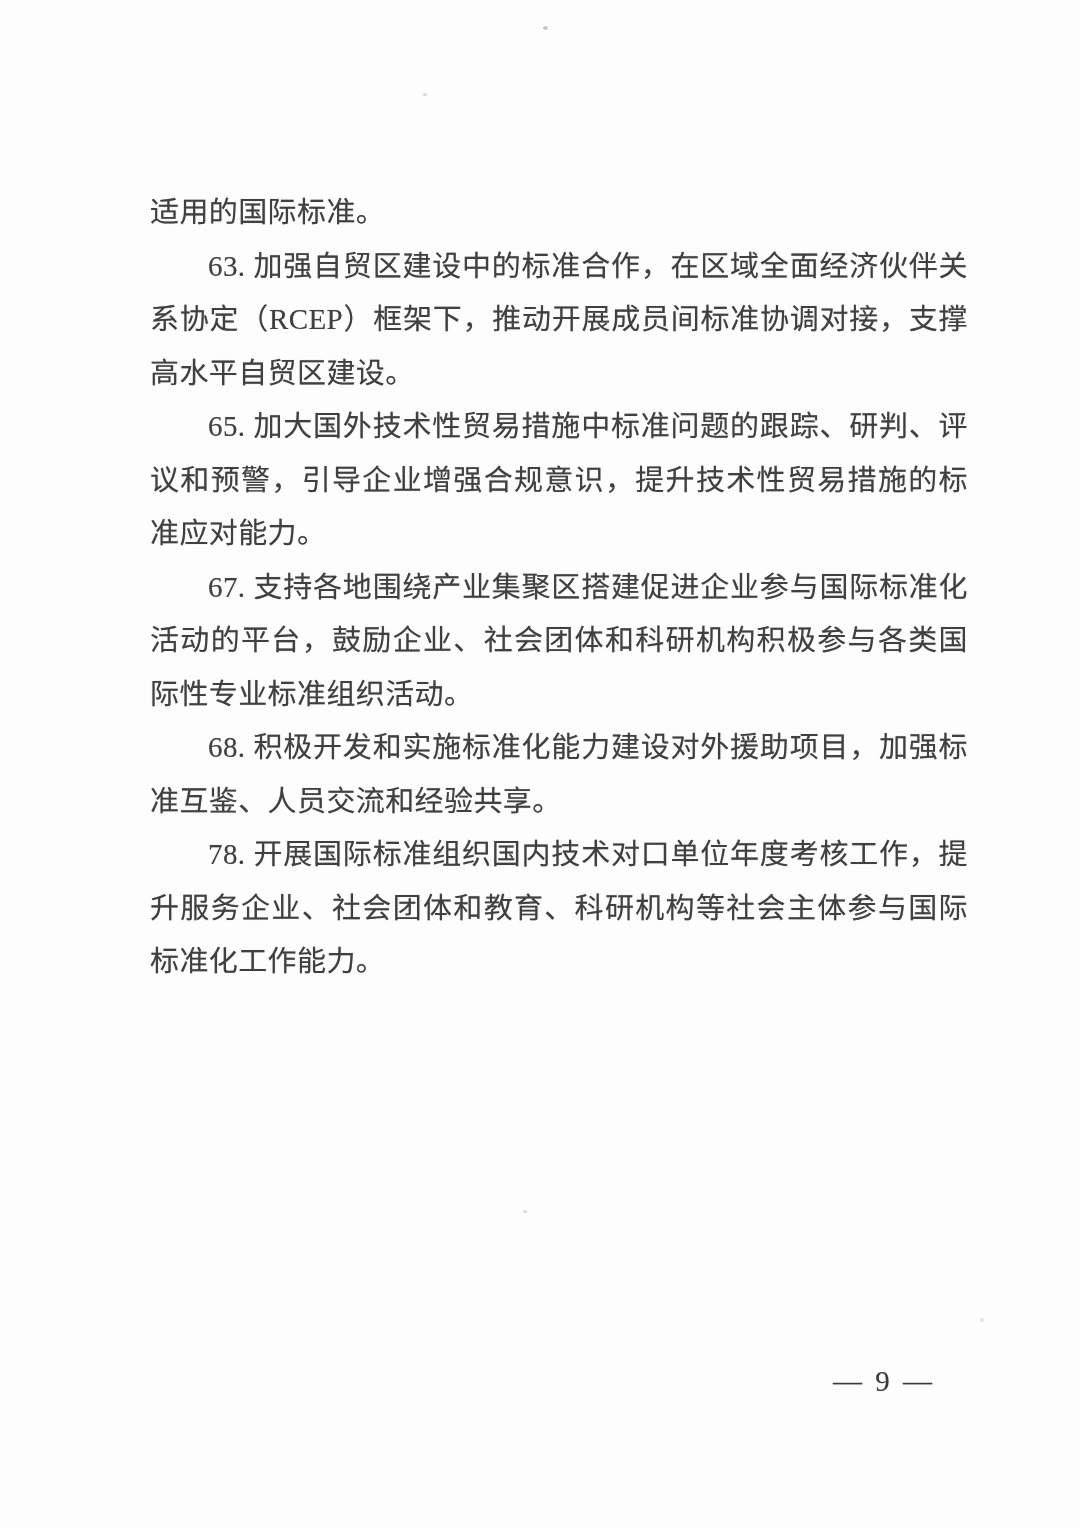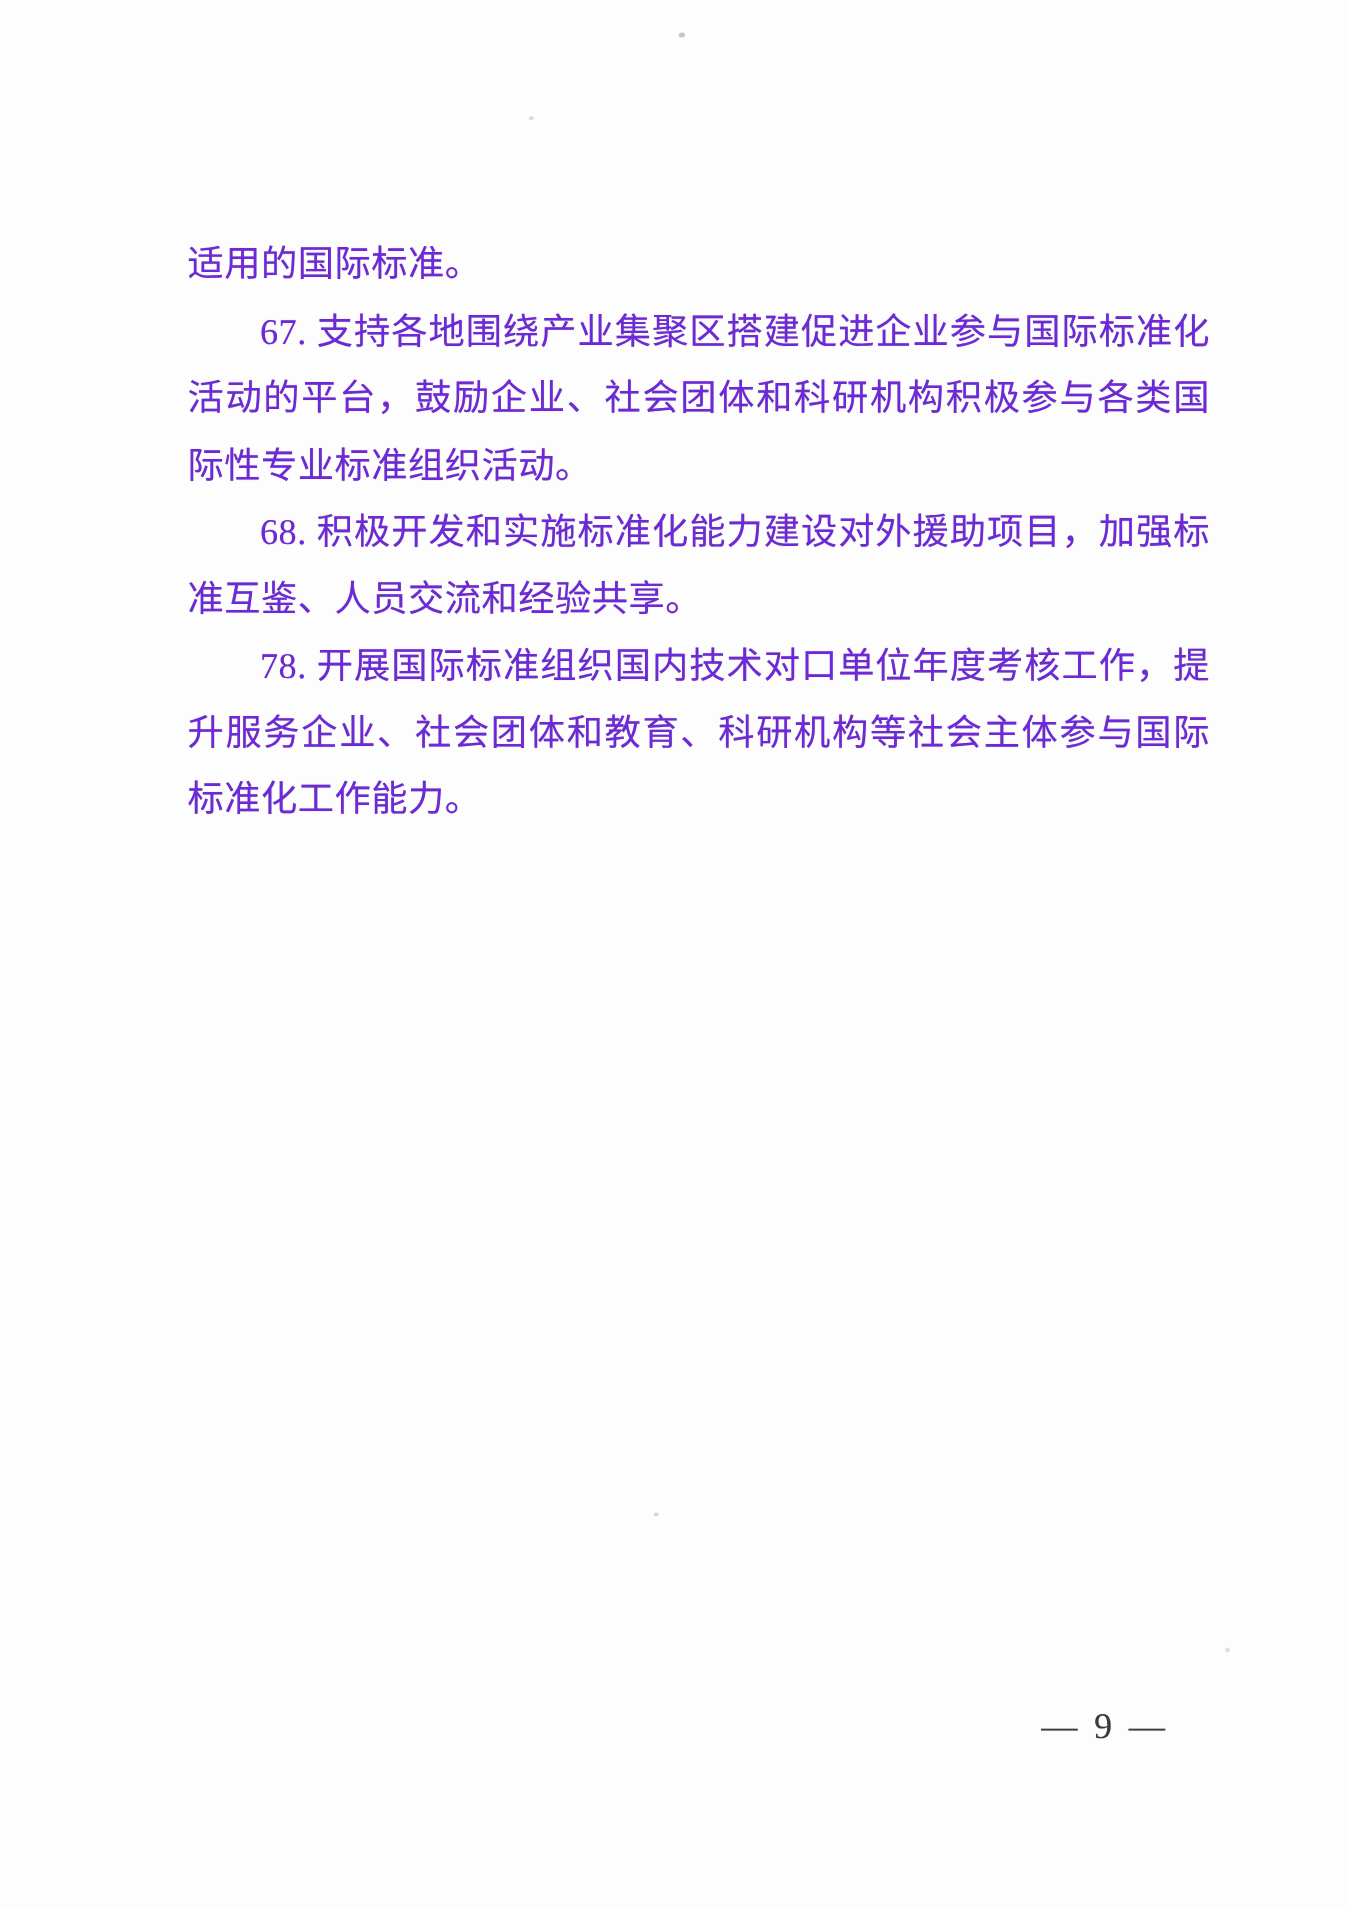--- a/index.html
+++ b/index.html
@@ -22,21 +22,21 @@
     top: 186px;
     width: 818px;
   }
   .para {
     margin: 0;
     font-size: 29px;
     line-height: 53.5px;
     text-align: justify;
     text-justify: inter-character;
     letter-spacing: 0.4px;
-    color: #6d28d9;
+    color: #404040;
     text-shadow: 0 0 0.8px rgba(70,70,70,0.45);
     word-break: break-all;
   }
   .para.indent {
     text-indent: 2em;
   }
   .page-number {
     position: absolute;
     top: 1364px;
     right: 145px;
@@ -59,20 +59,22 @@
   .speck.s3 { left: 523px; top: 1210px; width: 4px; height: 3px; background: rgba(150,150,155,0.35); }
   .speck.s4 { left: 980px; top: 1318px; width: 4px; height: 4px; background: rgba(160,160,165,0.3); }
 </style>
 </head>
 <body>
 
 <div class="page">
 
   <div class="body-text">
     <p class="para">适用的国际标准。</p>
+    <p class="para indent">63. 加强自贸区建设中的标准合作，在区域全面经济伙伴关系协定（RCEP）框架下，推动开展成员间标准协调对接，支撑高水平自贸区建设。</p>
+    <p class="para indent">65. 加大国外技术性贸易措施中标准问题的跟踪、研判、评议和预警，引导企业增强合规意识，提升技术性贸易措施的标准应对能力。</p>
     <p class="para indent">67. 支持各地围绕产业集聚区搭建促进企业参与国际标准化活动的平台，鼓励企业、社会团体和科研机构积极参与各类国际性专业标准组织活动。</p>
     <p class="para indent">68. 积极开发和实施标准化能力建设对外援助项目，加强标准互鉴、人员交流和经验共享。</p>
     <p class="para indent">78. 开展国际标准组织国内技术对口单位年度考核工作，提升服务企业、社会团体和教育、科研机构等社会主体参与国际标准化工作能力。</p>
   </div>
 
   <div class="page-number">— 9 —</div>
 
   <div class="speck s1"></div>
   <div class="speck s2"></div>
   <div class="speck s3"></div>

